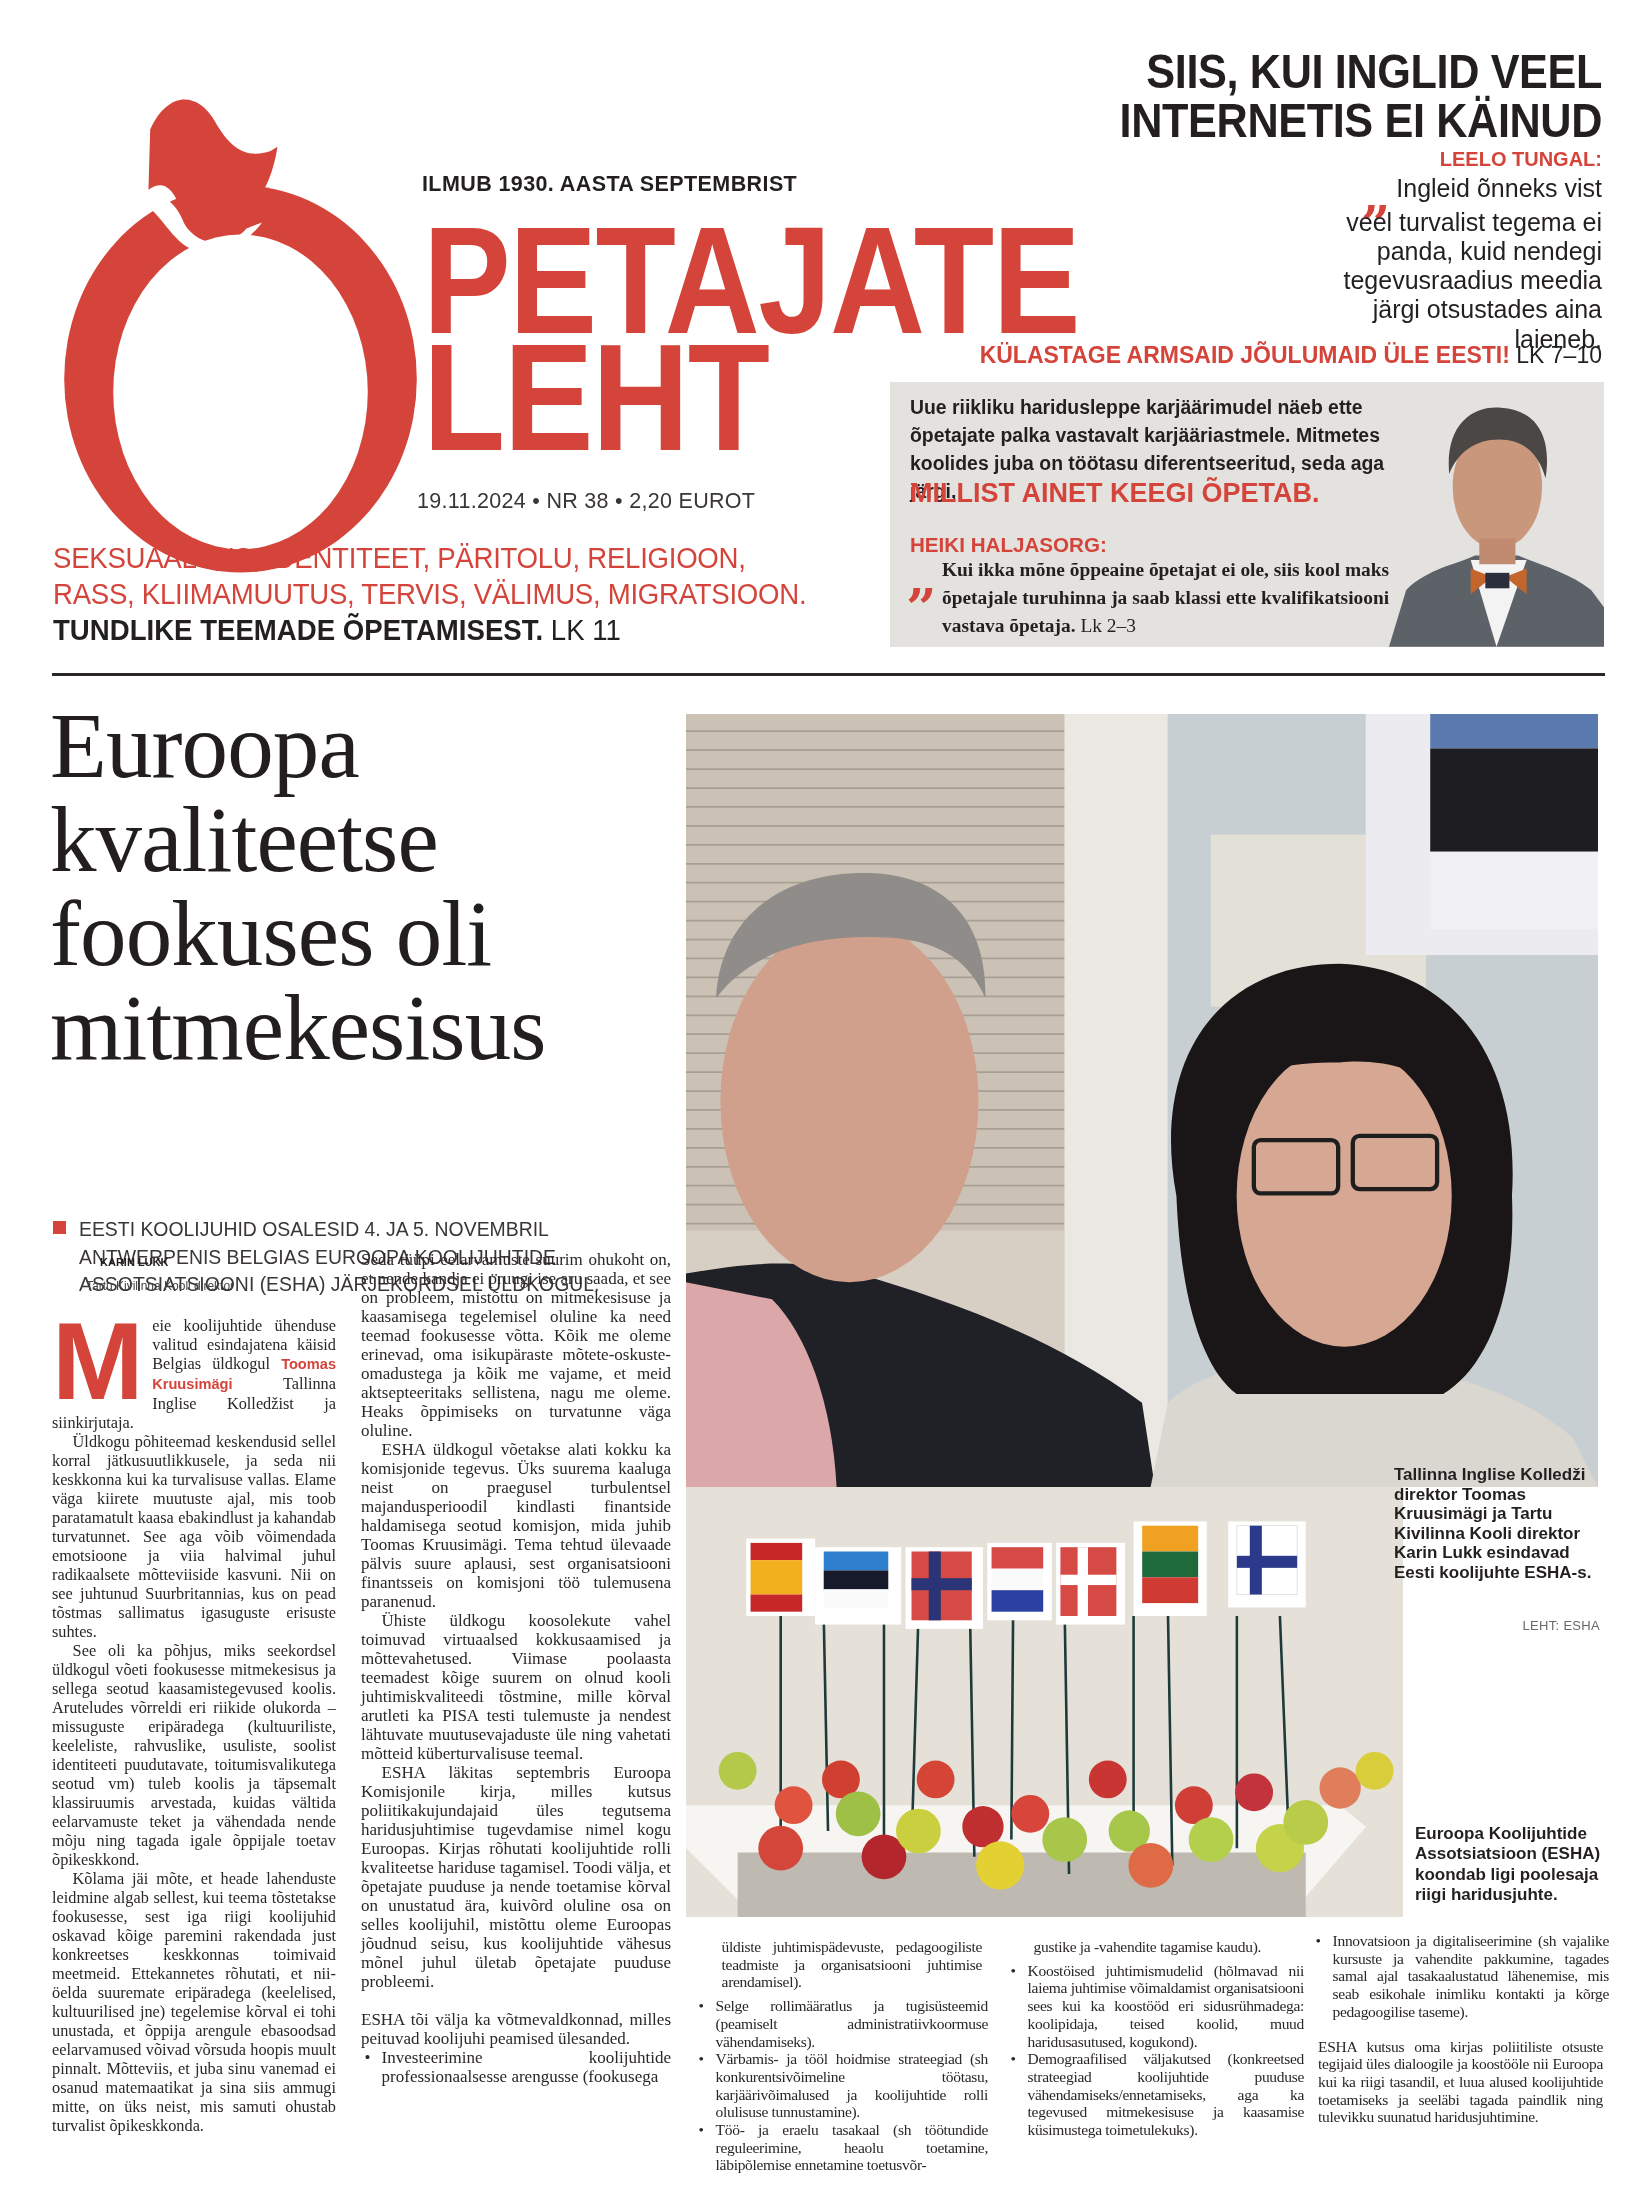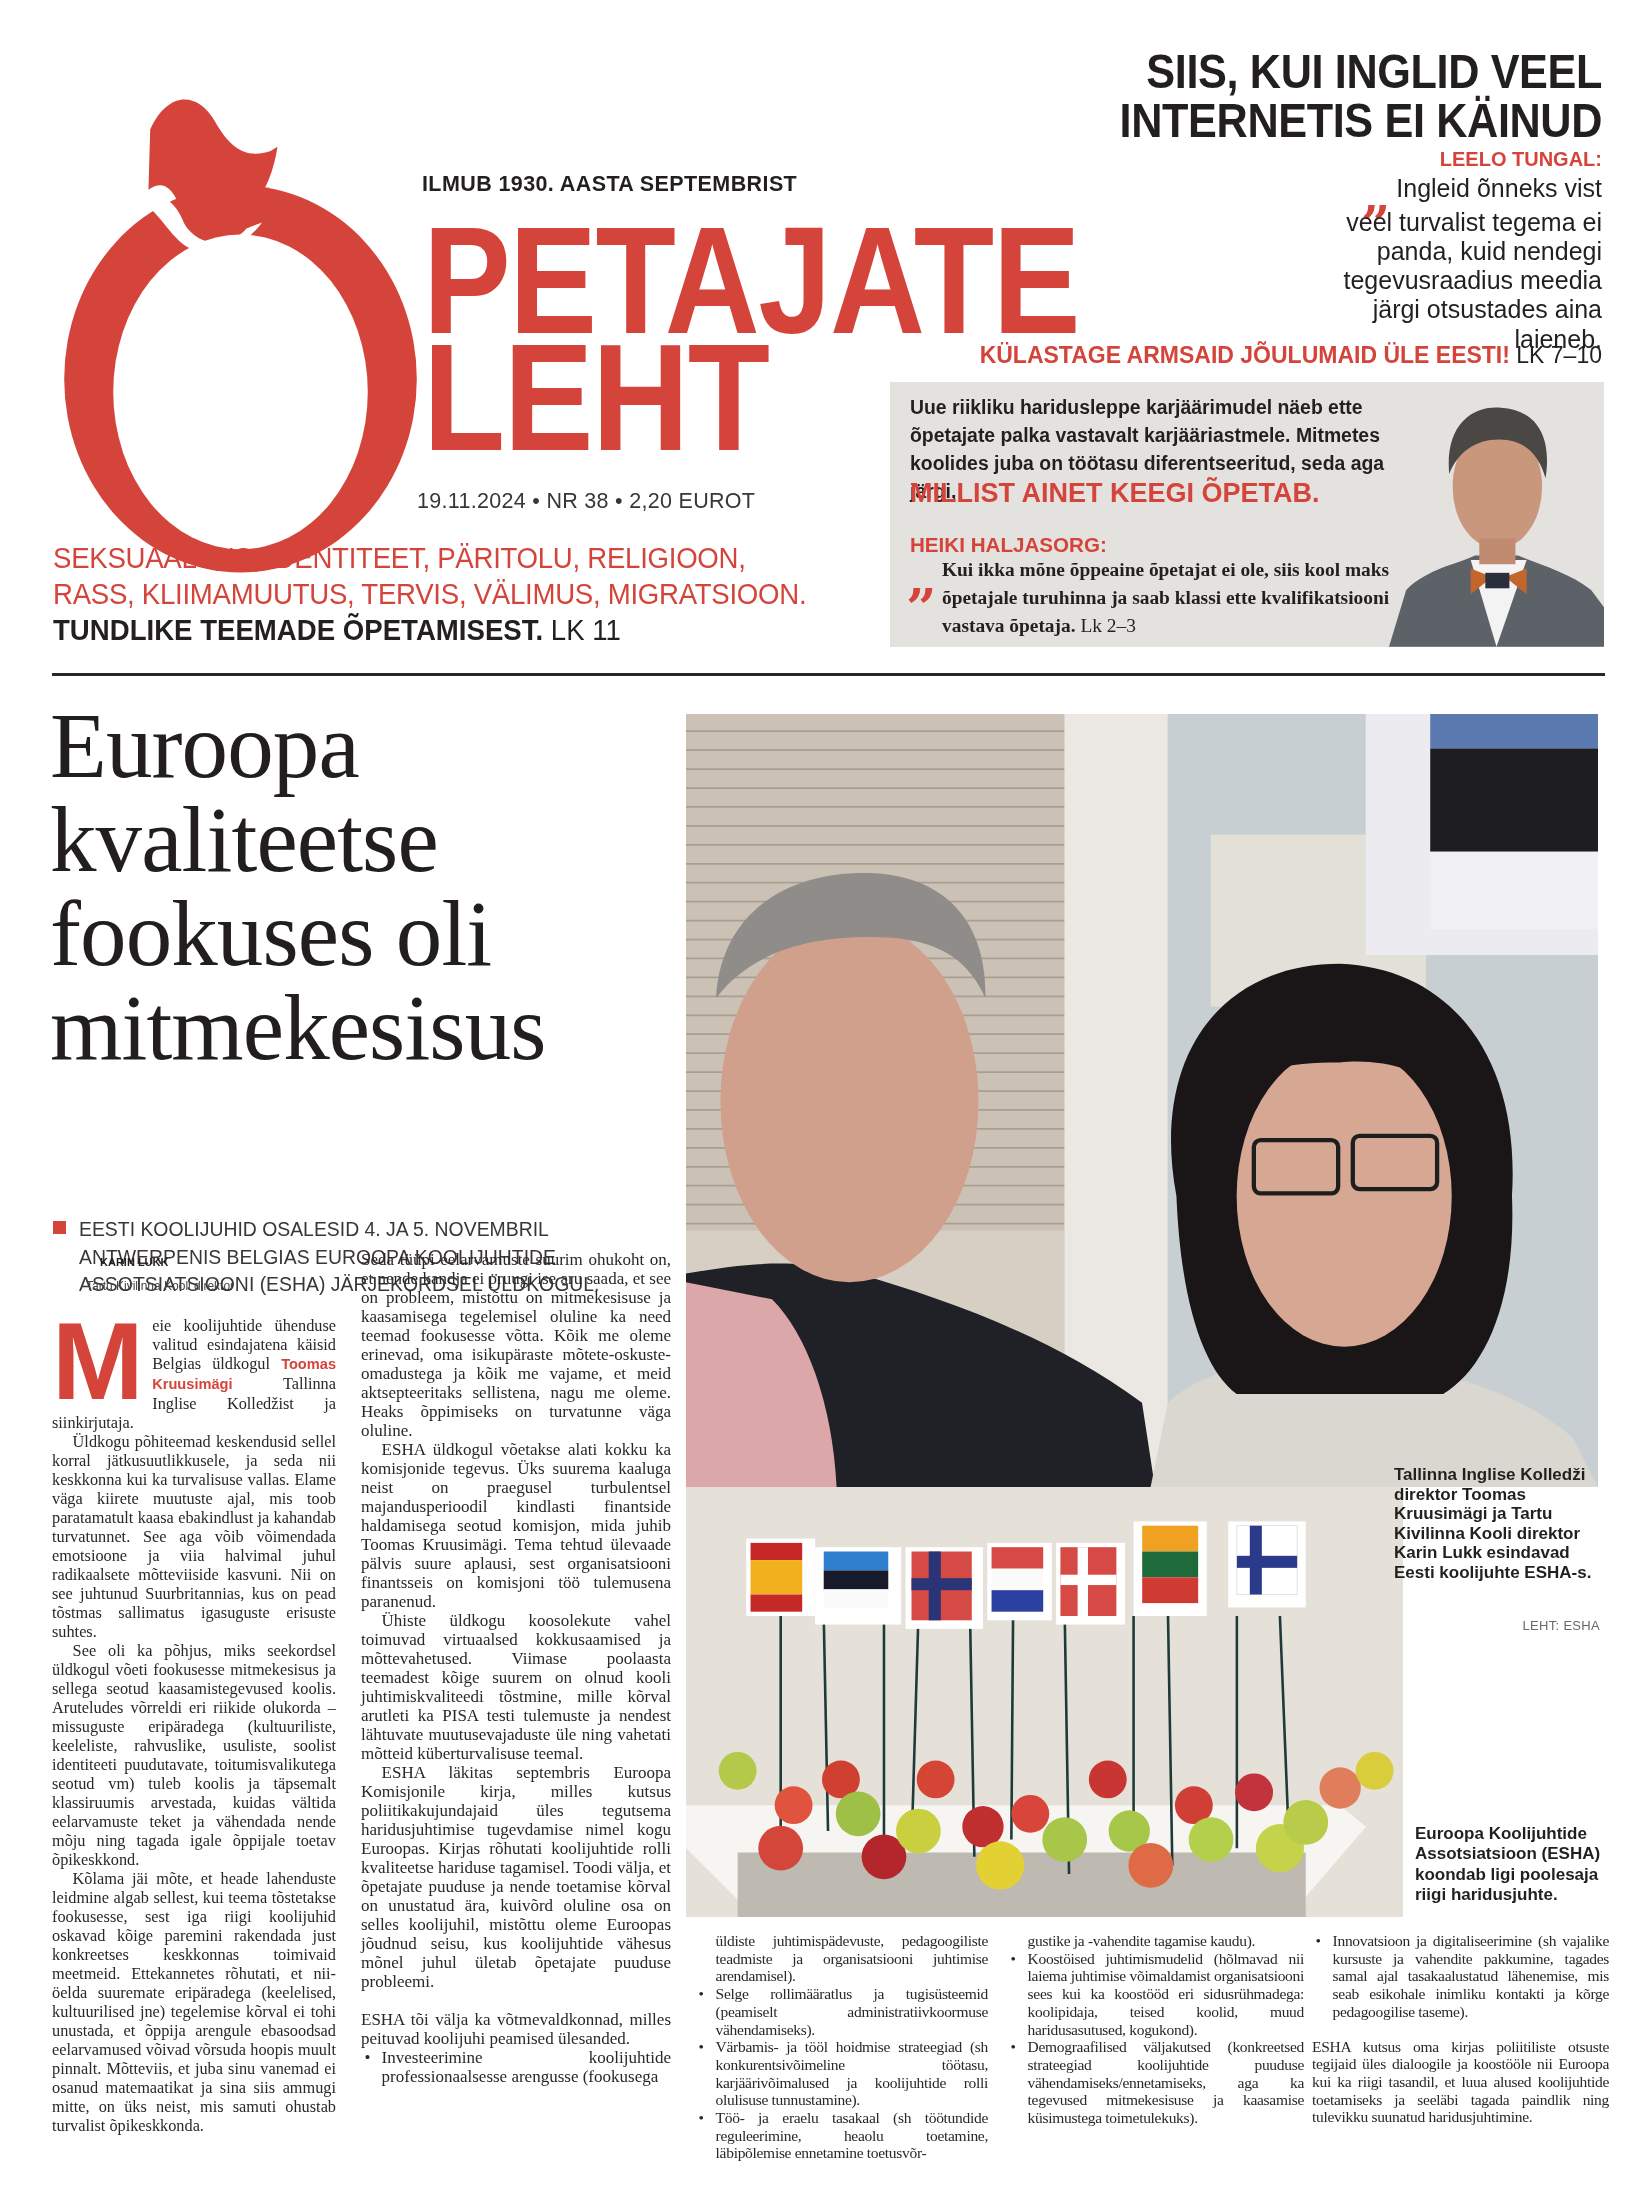--- a/index.html
+++ b/index.html
@@ -53,21 +53,21 @@
   .col p { margin: 0; text-indent: 20.6px; }
   .col p.noindent { text-indent: 0; }
   .col1 { left: 52px; top: 1316px; width: 284px; }
   .col2 { left: 361px; top: 1250px; width: 310px; font-size: 17px; line-height: 19px; }
   .dropcap { float: left; font-family: "Liberation Sans", sans-serif; font-weight: 700; color: var(--red); font-size: 110px; line-height: 86px; margin: 1.7px 8.6px 0 0; }
   .red-name { color: var(--red); font-family: "Liberation Sans", sans-serif; font-weight: 700; font-size: 14.6px; }
   .bcol { font-family: "Liberation Serif", serif; font-size: 15.5px; line-height: 17.7px; color: #2b2627; text-align: justify; letter-spacing: -0.3px; }
   .bcol ul { margin: 0; padding: 0; list-style: none; }
   .bcol li { position: relative; padding-left: 20.6px; }
   .bcol li::before { content: "\2022"; position: absolute; left: 3.4px; top: 0; }
-  .bcol p { margin: 0; }
+  .bcol p { margin: 6px; }
   .bc1 { left: 695px; top: 1932px; width: 293px; }
   .bc2 { left: 1007px; top: 1932px; width: 297px; }
   .bc3 { left: 1312px; top: 1932px; width: 297px; }
 
   
   .photo1 { left: 686px; top: 714px; width: 912px; height: 773px; overflow: hidden; background: #c9c2b6; }
   .photo2 { left: 686px; top: 1487px; width: 717px; height: 430px; overflow: hidden; background: #e6e1da; }
   .cap1 { right: 52px; top: 1465px; width: 206px; text-align: left; font-weight: 700; font-size: 17px; line-height: 1.15; color: var(--ink); }
   .cap1-credit { right: 52px; top: 1618px; font-size: 13px; color: #6d6869; letter-spacing: 0.3px; }
   .cap2 { left: 1415px; top: 1824px; width: 206px; font-weight: 700; font-size: 17px; line-height: 1.2; color: var(--ink); }

